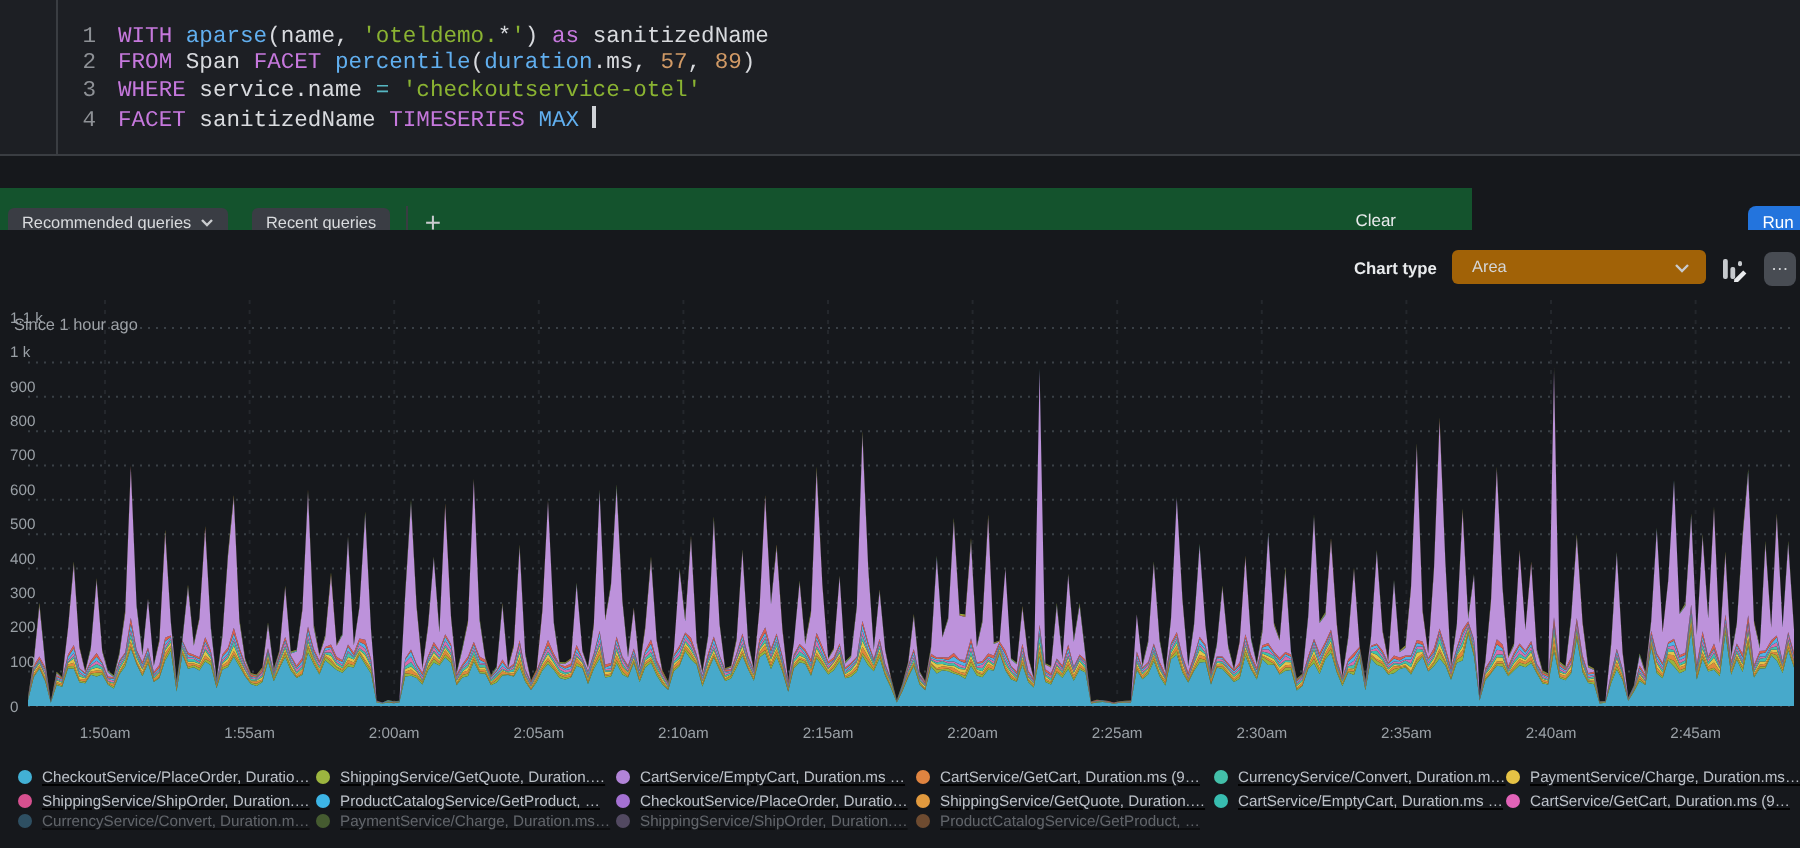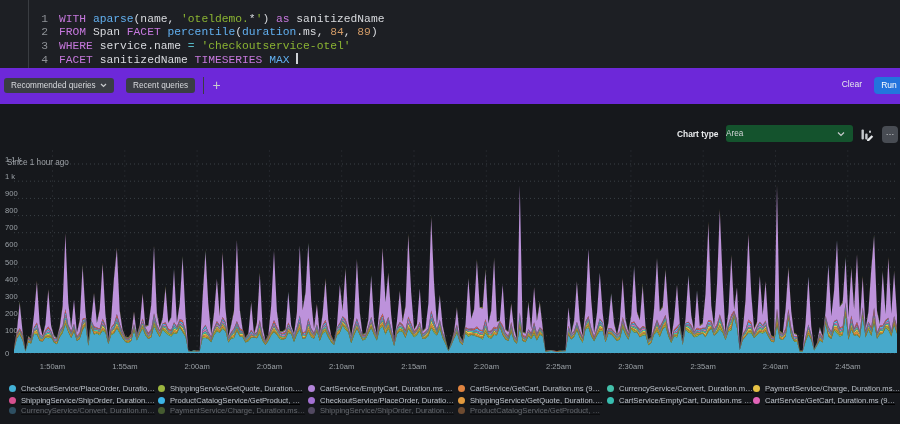--- a/index.html
+++ b/index.html
@@ -5,46 +5,46 @@
 html,body { width:900px; height:424px; overflow:hidden; background:#16181c; font-family:"Liberation Sans",sans-serif; }
 #page { position:relative; width:900px; height:424px; }
 
 #editor { position:absolute; left:0; top:0; width:900px; height:78px; background:#1d1f24; border-bottom:1px solid #3a3d42; }
 #gutline { position:absolute; left:28px; top:0; width:1px; height:78px; background:#3a3d42; }
 #code { position:absolute; left:0; top:3px; font-family:"Liberation Mono",monospace; font-size:11.3px; line-height:13.4px; color:#d8dade; white-space:pre;margin-top:10px; }
 .ln { display:inline-block; width:59px; text-align:right; padding-right:11px; color:#8e9196; }
 .kw { color:#c678dd; } .fn { color:#61afef; } .st { color:#8ab332; } .nu { color:#d19a66; } .op { color:#56b6c2; } .wh { color:#d8dade; }
 .caret { display:inline-block; width:1.5px; height:11px; background:#cfd2d6; vertical-align:-1px; }
 
-#toolbar { position:absolute; left:0; top:68px; width:900px; height:36px; background:#6d28d9; }
+#toolbar { position:absolute; left:0; top:94px; width:736px; height:36px; background:#14532d; }
 .btn { position:absolute; top:10px; height:15px; background:#3a3d44; border-radius:3px; color:#d9dbde; font-size:8.2px; line-height:15px; padding:0 7px; }
 .btn .chev { display:inline-block; margin-left:4px; }
 #sep1 { position:absolute; left:203px; top:9px; width:1px; height:17px; background:#3a3d42; }
 #plus { position:absolute; left:210px; top:9px; width:13px; height:17px; color:#c9cbce; font-size:14px; line-height:16px; text-align:center; }
 #clear { position:absolute; right:38px; top:11px; color:#e8eaec; font-size:8.5px; }
 #run { position:absolute; left:874px; top:9px; width:30px; height:17px; background:#2374dd; border-radius:4px; color:#fff; font-size:8.5px; line-height:17px; text-align:center; }
 
 #panel { position:absolute; left:0; top:115px; width:900px; height:309px; background:#16181c; }
 #since { position:absolute; left:7px; top:126px; font-size:8.2px; color:#9da1a6;margin-top:32px; }
 #ctlabel { position:absolute; left:677px; top:129px; font-size:8.4px; font-weight:bold; color:#e9ebed; }
-#ctsel { position:absolute; left:726px; top:125px; width:127px; height:17px; background:#14532d; border-radius:3px; color:#d4d6d9; font-size:8.2px; line-height:18px; }
+#ctsel { position:absolute; left:726px; top:125px; width:127px; height:17px; background:#a16207; border-radius:3px; color:#d4d6d9; font-size:8.2px; line-height:18px; padding-left:10px; }
 #ctsel svg { position:absolute; right:8px; top:6px; }
 #icon1 { position:absolute; left:861px; top:128px; }
 #dots { position:absolute; left:882px; top:126px; width:16px; height:17px; background:#484c53; border-radius:4px; color:#d4d6d9; text-align:center; line-height:12px; font-size:9px; letter-spacing:.2px; }
 
 .li { position:absolute; height:8px; white-space:nowrap; display:flex; align-items:center;text-decoration:underline; }
 .dot { width:7px; height:7px; border-radius:50%; flex:none; }
 .lt { color:#bdc2c9; font-size:7.6px; margin-left:5px; }
 </style></head>
 <body>
 <div id="page">
   <div id="editor">
     <div id="gutline"></div>
     <div id="code"><span class="ln">1</span><span class="kw">WITH</span> <span class="fn">aparse</span>(name, <span class="st">'oteldemo.</span><span class="wh">*</span><span class="st">'</span>) <span class="kw">as</span> sanitizedName
-<span class="ln">2</span><span class="kw">FROM</span> Span <span class="kw">FACET</span> <span class="fn">percentile</span>(<span class="fn">duration</span>.ms, <span class="nu">84</span>, <span class="nu">89</span>)
+<span class="ln">2</span><span class="kw">FROM</span> Span <span class="kw">FACET</span> <span class="fn">percentile</span>(<span class="fn">duration</span>.ms, <span class="nu">57</span>, <span class="nu">89</span>)
 <span class="ln">3</span><span class="kw">WHERE</span> service.name <span class="op">=</span> <span class="st">'checkoutservice-otel'</span>
 <span class="ln">4</span><span class="kw">FACET</span> sanitizedName <span class="kw">TIMESERIES</span> <span class="fn">MAX</span> <span class="caret"></span></div>
   </div>
   <div id="toolbar">
     <div class="btn" style="left:4px;">Recommended queries<span class="chev"><svg width="7" height="5" viewBox="0 0 7 5">
             <polyline points="1,1 3.5,3.5 6,1" fill="none" stroke="#c9cbce" stroke-width="1.2"></polyline>
           </svg></span></div>
     <div class="btn" style="left:126px;">Recent queries</div>
     <div id="sep1"></div>
     <div id="plus">+</div>

